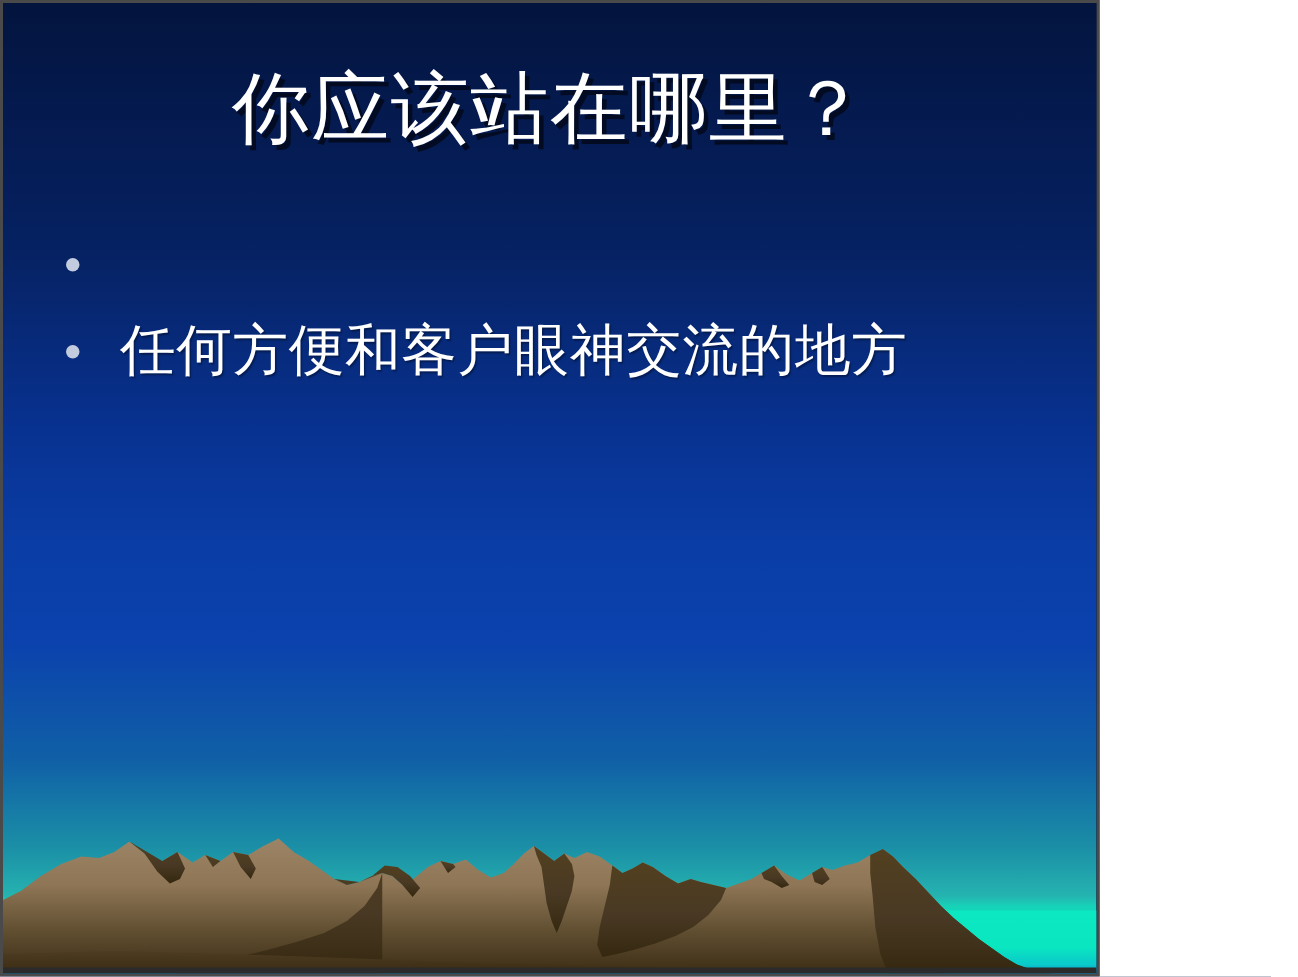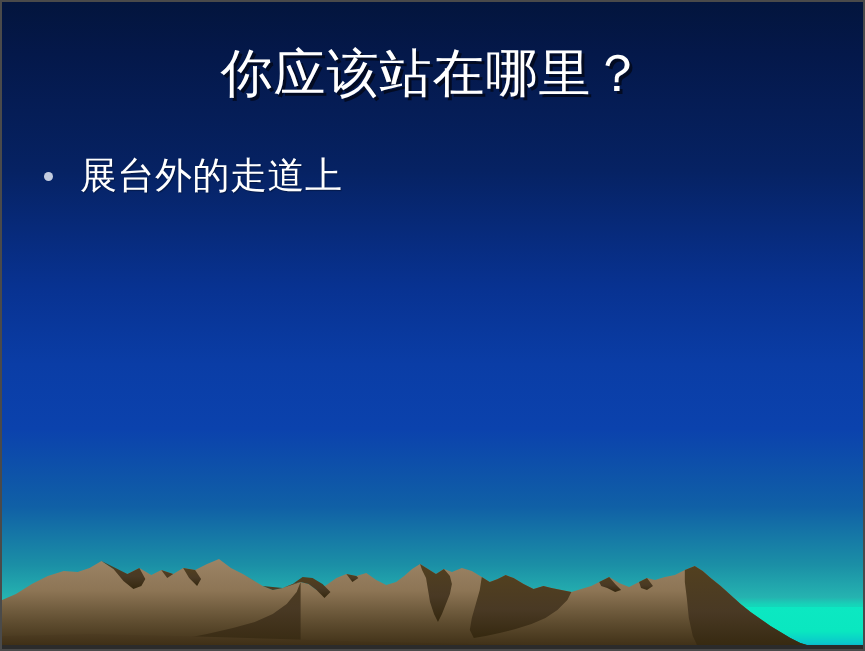--- a/index.html
+++ b/index.html
@@ -7,21 +7,21 @@
     margin: 0;
     padding: 0;
     background: #ffffff;
   }
   body {
     font-family: "DejaVu Serif", "Liberation Serif", serif;
   }
 
   #slide {
     position: relative;
-    width: 865px;
+    width: 733px;
     height: 651px;
     overflow: hidden;
     box-sizing: border-box;
     border: 2px solid #4a4a4a;
     background: #03153d;
   }
 
   
   .sky {
     position: absolute;
@@ -213,17 +213,20 @@
     </svg>
   </div>
 
   <div class="bottom-trim"></div>
 
   <div class="title">你应该站在哪里？</div>
 
   <ul class="body-list">
     <li class="bullet-row">
       <span class="bullet-marker"></span>
-      <span class="bullet-text">展台外的走道上</span>
+    </li>
+    <li class="bullet-row">
+      <span class="bullet-marker"></span>
+      <span class="bullet-text">任何方便和客户眼神交流的地方</span>
     </li>
   </ul>
 
 </div>
 
 </body></html>

